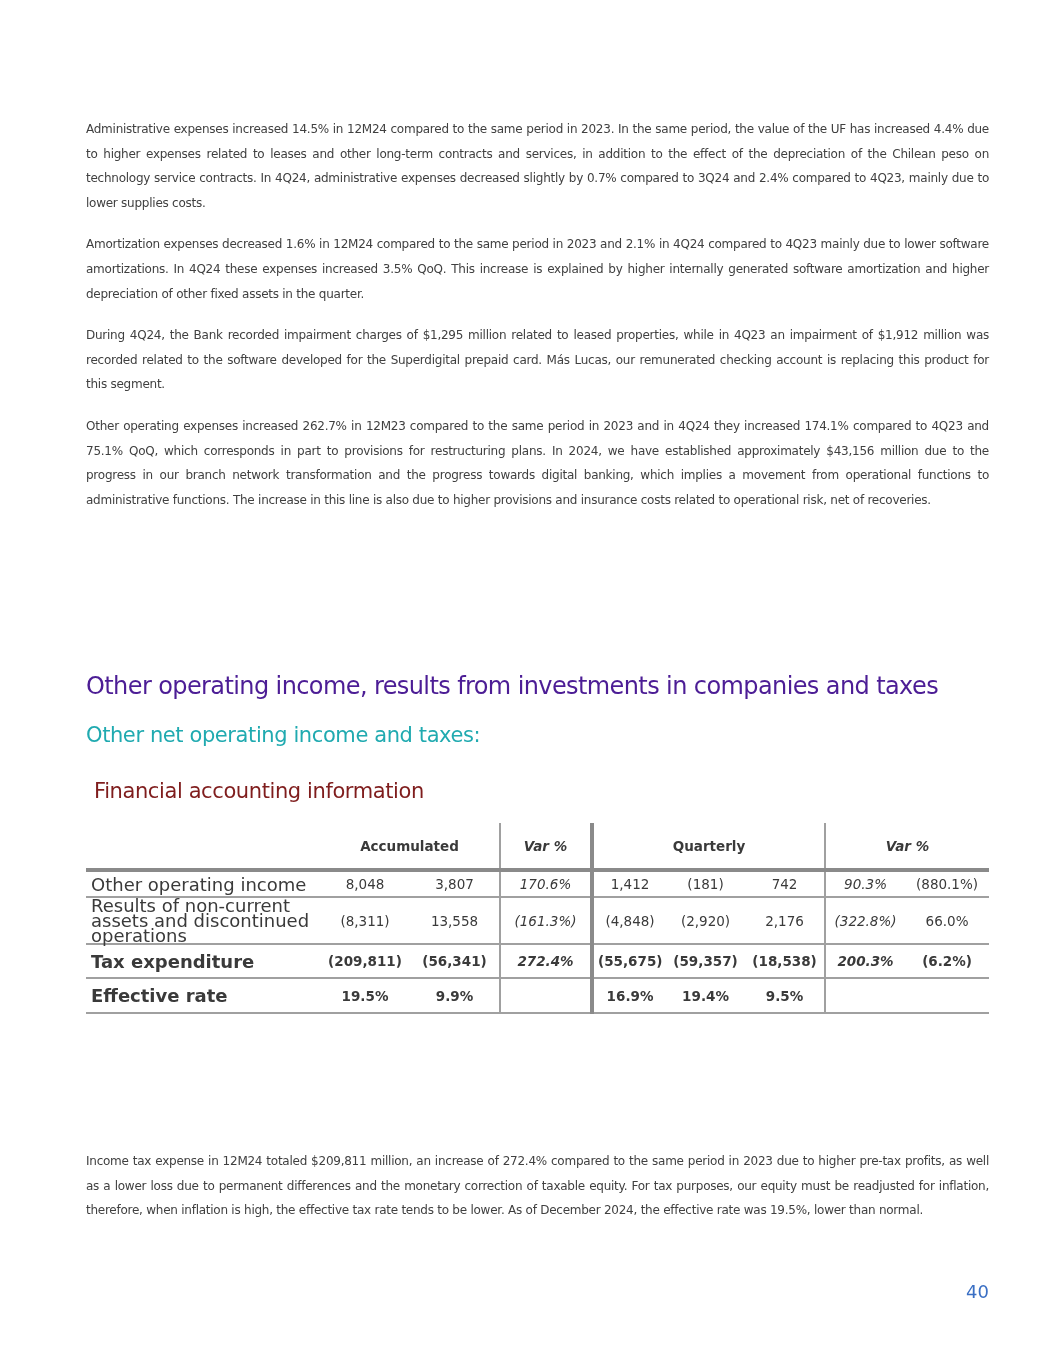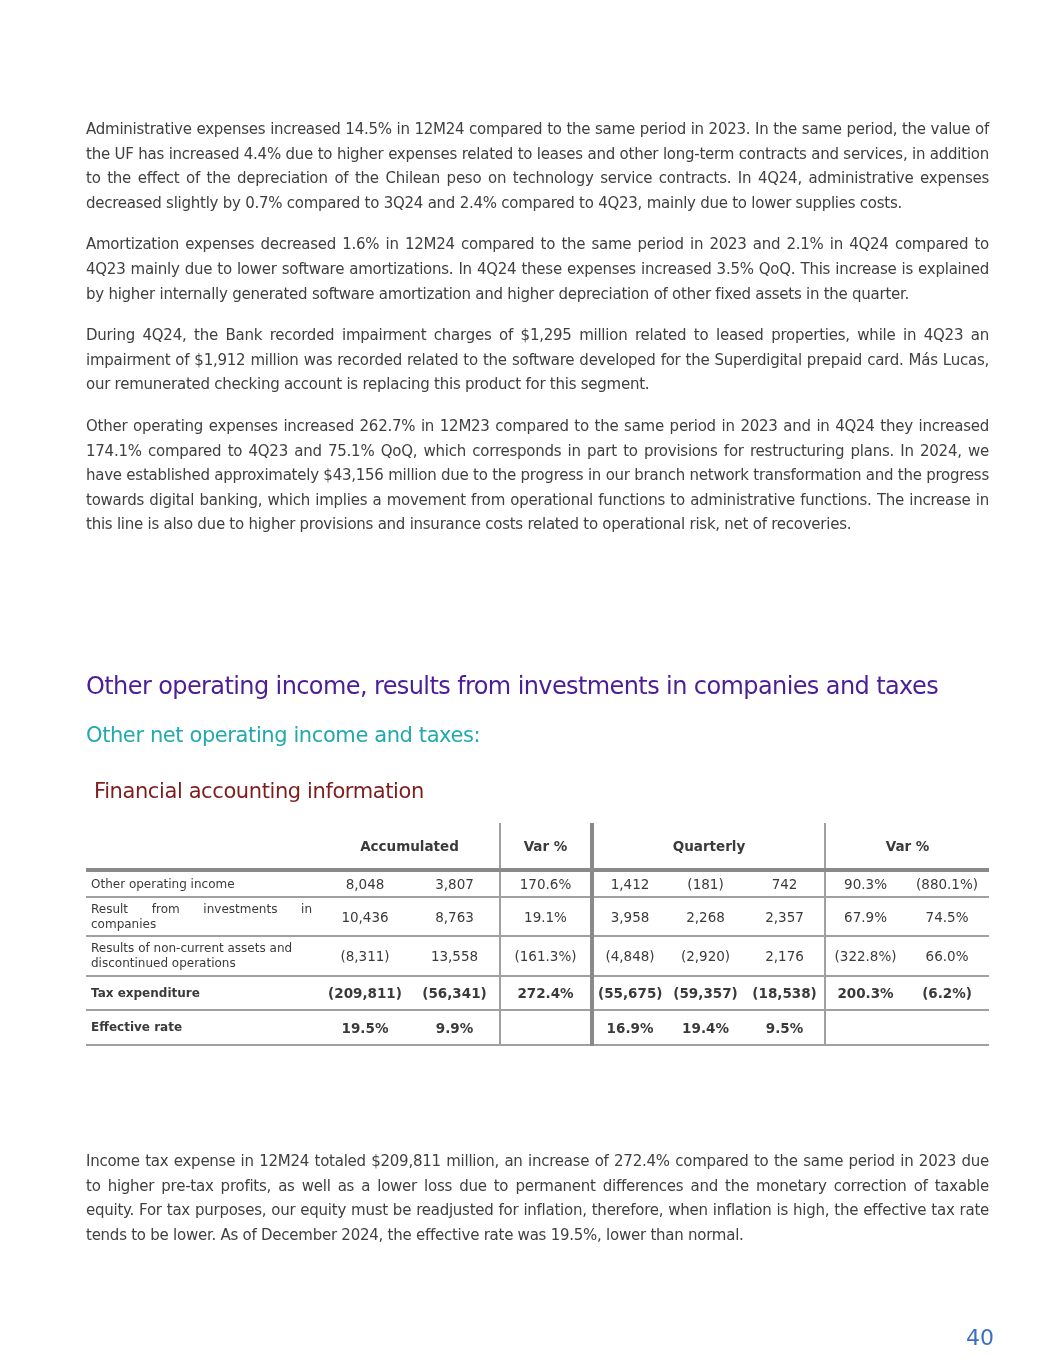--- a/index.html
+++ b/index.html
@@ -4,21 +4,21 @@
 <style>
   html, body { margin: 0; padding: 0; background: #ffffff; }
   body {
     width: 1055px; height: 1365px; position: relative; overflow: hidden;
     font-family: "DejaVu Sans", sans-serif;
     color: #3f3f3f;
   }
   .page { position: absolute; left: 86px; top: 117px; width: 903px; }
   p.body-text {
     margin: 0 0 17px 0;
-    font-size: 15px;
+    font-size: 12px;
     line-height: 24.6px;
     text-align: justify;
     letter-spacing: -0.25px;
     color: #404040;
   }
   .h1 {
     position: absolute; left: 86px; top: 672px;
     font-size: 24px; color: #4c1d95; letter-spacing: -0.6px; margin: 0; font-weight: normal;
     white-space: nowrap;
   }
@@ -48,27 +48,27 @@
   }
   table.fin .grp th { height: 45px; font-weight: bold; border-bottom: 4px solid #8a8a8a; }
   table.fin .sub th { height: 40px; font-weight: bold; border-bottom: 4px solid #8a8a8a; line-height: 15px; }
   table.fin .sub th.lbl { text-align: left; }
   table.fin tbody td { border-bottom: 2px solid #a0a0a0; }
   table.fin tbody tr.r1 td { height: 24px; }
   table.fin tbody tr.r2 td { height: 37px; }
   table.fin tbody tr.r3 td { height: 38px; }
   table.fin tbody tr.r4 td { height: 32px; font-weight: bold; }
   table.fin tbody tr.r5 td { height: 33px; font-weight: bold; }
-  table.fin tbody td.lbl { text-align: left; padding-left: 5px; line-height: 15px; font-size: 12px; }
+  table.fin tbody td.lbl { text-align: left; padding-left: 5px; line-height: 15px; font-size: 18px; }
   table.fin tbody tr.r2 td.lbl { text-align: justify; text-align-last: left; padding-right: 8px; }
-  .bl { border-left: 2px solid #a0a0a0; }
+  .bl { border-left: 2px solid #a0a0a0; font-style: italic; }
   .blt { border-left: 4px solid #8a8a8a; }
   .page-number {
     position: absolute; left: 966px; top: 1281px;
-    font-size: 22px; color: #3a6fc4; margin-top: 44px;
+    font-size: 18px; color: #3a6fc4;
   }
 </style>
 </head>
 <body>
 
 <div class="page">
   <p class="body-text">Administrative expenses increased 14.5% in 12M24 compared to the same period in 2023. In the same period, the value of the UF has increased 4.4% due to higher expenses related to leases and other long-term contracts and services, in addition to the effect of the depreciation of the Chilean peso on technology service contracts. In 4Q24, administrative expenses decreased slightly by 0.7% compared to 3Q24 and 2.4% compared to 4Q23, mainly due to lower supplies costs.</p>
   <p class="body-text">Amortization expenses decreased 1.6% in 12M24 compared to the same period in 2023 and 2.1% in 4Q24 compared to 4Q23 mainly due to lower software amortizations. In 4Q24 these expenses increased 3.5% QoQ. This increase is explained by higher internally generated software amortization and higher depreciation of other fixed assets in the quarter.</p>
   <p class="body-text">During 4Q24, the Bank recorded impairment charges of $1,295 million related to leased properties, while in 4Q23 an impairment of $1,912 million was recorded related to the software developed for the Superdigital prepaid card. Más Lucas, our remunerated checking account is replacing this product for this segment.</p>
   <p class="body-text">Other operating expenses increased 262.7% in 12M23 compared to the same period in 2023 and in 4Q24 they increased 174.1% compared to 4Q23 and 75.1% QoQ, which corresponds in part to provisions for restructuring plans. In 2024, we have established approximately $43,156 million due to the progress in our branch network transformation and the progress towards digital banking, which implies a movement from operational functions to administrative functions. The increase in this line is also due to higher provisions and insurance costs related to operational risk, net of recoveries.</p>
@@ -104,31 +104,20 @@
       <td class="lbl">Other operating income</td>
       <td>8,048</td>
       <td>3,807</td>
       <td class="bl">170.6%</td>
       <td class="blt">1,412</td>
       <td>(181)</td>
       <td>742</td>
       <td class="bl">90.3%</td>
       <td>(880.1%)</td>
     </tr>
-    <tr class="r2">
-      <td class="lbl">Result from investments in companies</td>
-      <td>10,436</td>
-      <td>8,763</td>
-      <td class="bl">19.1%</td>
-      <td class="blt">3,958</td>
-      <td>2,268</td>
-      <td>2,357</td>
-      <td class="bl">67.9%</td>
-      <td>74.5%</td>
-    </tr>
     <tr class="r3">
       <td class="lbl">Results of non-current assets and discontinued operations</td>
       <td>(8,311)</td>
       <td>13,558</td>
       <td class="bl">(161.3%)</td>
       <td class="blt">(4,848)</td>
       <td>(2,920)</td>
       <td>2,176</td>
       <td class="bl">(322.8%)</td>
       <td>66.0%</td>

